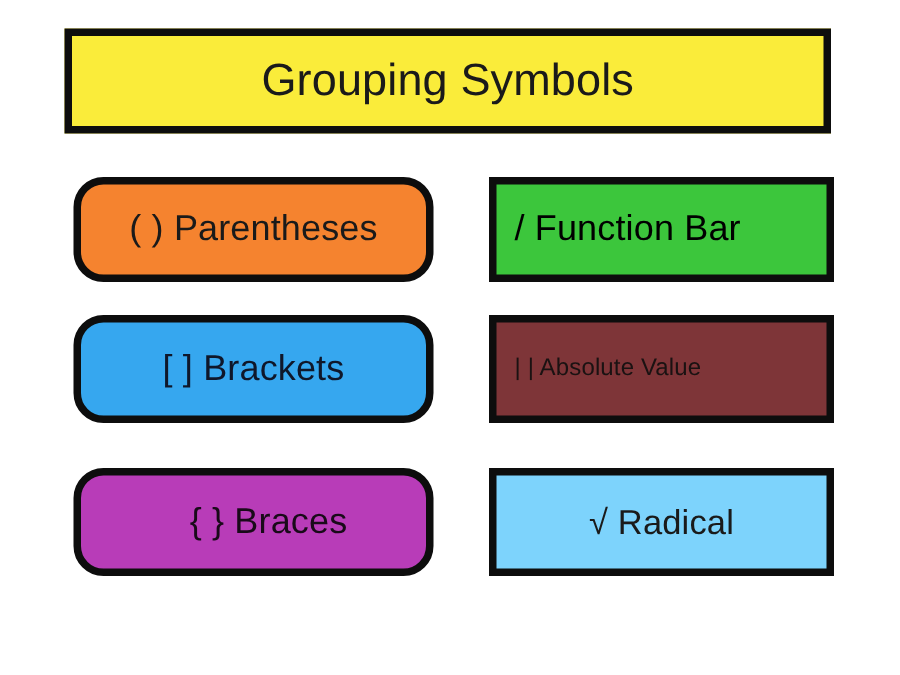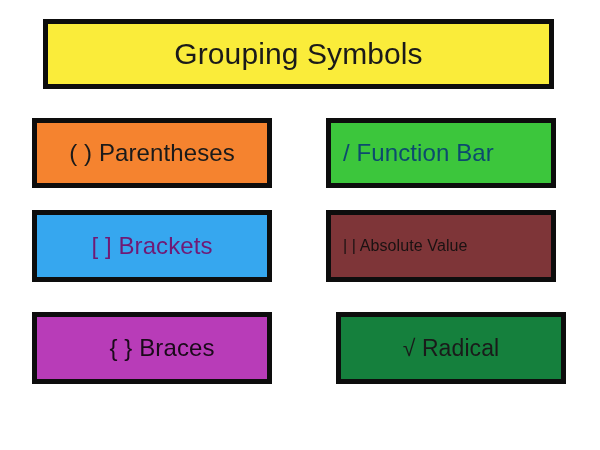--- a/index.html
+++ b/index.html
@@ -42,21 +42,21 @@
   #title-box {
     left: 43px;
     top: 19px;
     width: 511px;
     height: 70px;
     justify-content: center;
     font-size: 30px;
   }
 
   
-  .col-left  { left: 32px;  width: 240px; }
+  .col-left  { left: 49px;  width: 240px; border-radius: 20px; }
   .col-right { left: 326px; width: 230px; }
 
   .row-1 { top: 118px; height: 70px; }
   .row-2 { top: 210px; height: 72px; }
   .row-3 { top: 312px; height: 72px; }
 
   .center-label { justify-content: center; }
   .left-label   { justify-content: flex-start; padding-left: 12px; }
 
   .fs-24 { font-size: 24px; }
@@ -71,33 +71,33 @@
 <div id="slide" style="background: rgb(255, 255, 255);">
 
   <div class="sym-box" id="title-box" style="background: rgb(250, 236, 58); border-color: rgb(13, 13, 13); color: rgb(26, 26, 26);">
     <span>Grouping Symbols</span>
   </div>
 
   <div class="sym-box col-left row-1 center-label fs-24" id="box-parentheses" style="background: rgb(245, 131, 47); border-color: rgb(13, 13, 13); color: rgb(26, 26, 26);">
     <span class="sym">( ) Parentheses</span>
   </div>
 
-  <div class="sym-box col-right row-1 left-label fs-24" id="box-function-bar" style="background: rgb(60, 198, 60); border-color: rgb(13, 13, 13); color: #0c4a6e;">
+  <div class="sym-box col-right row-1 left-label fs-24" id="box-function-bar" style="background: rgb(60, 198, 60); border-color: rgb(13, 13, 13); color: #000000;">
     <span class="sym">/ Function Bar</span>
   </div>
 
-  <div class="sym-box col-left row-2 center-label fs-24" id="box-brackets" style="background: rgb(54, 167, 239); border-color: rgb(13, 13, 13); color: #701a75;">
+  <div class="sym-box col-left row-2 center-label fs-24" id="box-brackets" style="background: rgb(54, 167, 239); border-color: rgb(13, 13, 13); color: #0f172a;">
     <span class="sym">[ ] Brackets</span>
   </div>
 
   <div class="sym-box col-right row-2 left-label fs-22" id="box-absolute-value" style="background: rgb(126, 53, 56); border-color: rgb(13, 13, 13); color: rgb(26, 18, 18);">
     <span class="sym">| | Absolute Value</span>
   </div>
 
   <div class="sym-box col-left row-3 center-label fs-24" id="box-braces" style="background: rgb(184, 60, 184); border-color: rgb(13, 13, 13); color: rgb(25, 10, 25); padding-left: 20px;">
     <span class="sym">{ } Braces</span>
   </div>
 
-  <div class="sym-box col-right row-3 center-label fs-23" id="box-radical" style="background: #15803d; border-color: rgb(13, 13, 13); color: rgb(26, 26, 26); margin-left: 10px;">
+  <div class="sym-box col-right row-3 center-label fs-23" id="box-radical" style="background: #7dd3fc; border-color: rgb(13, 13, 13); color: rgb(26, 26, 26);">
     <span class="sym">√ Radical</span>
   </div>
 
 </div>
 
 </body></html>

